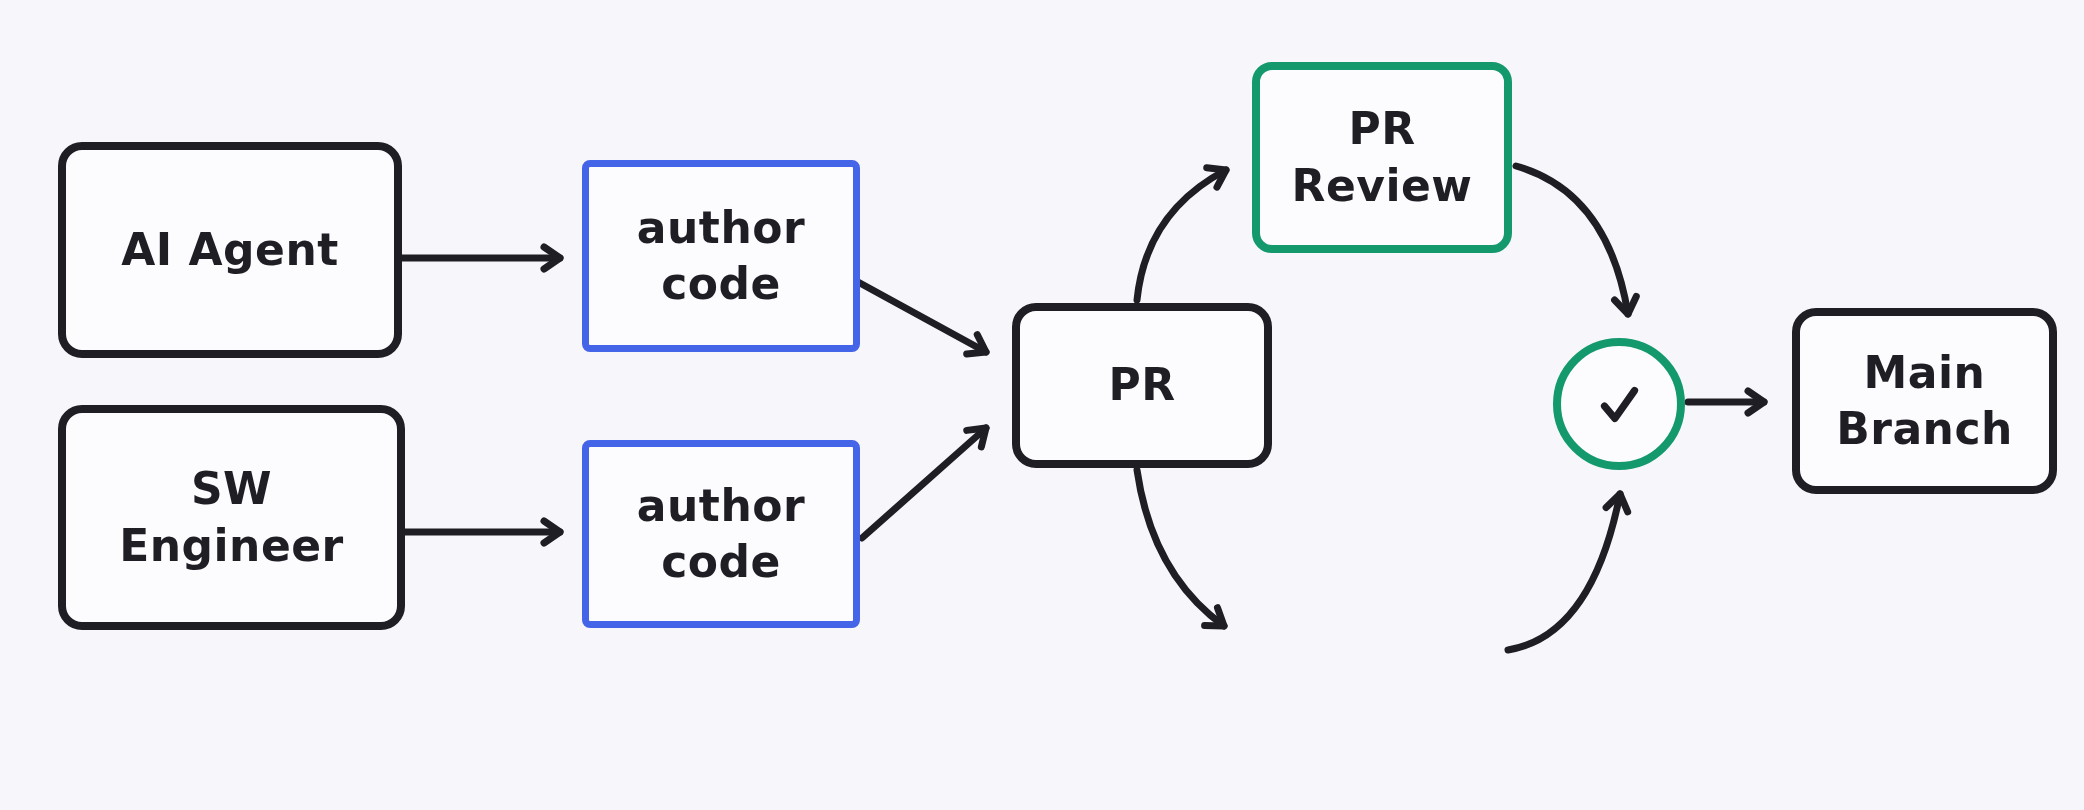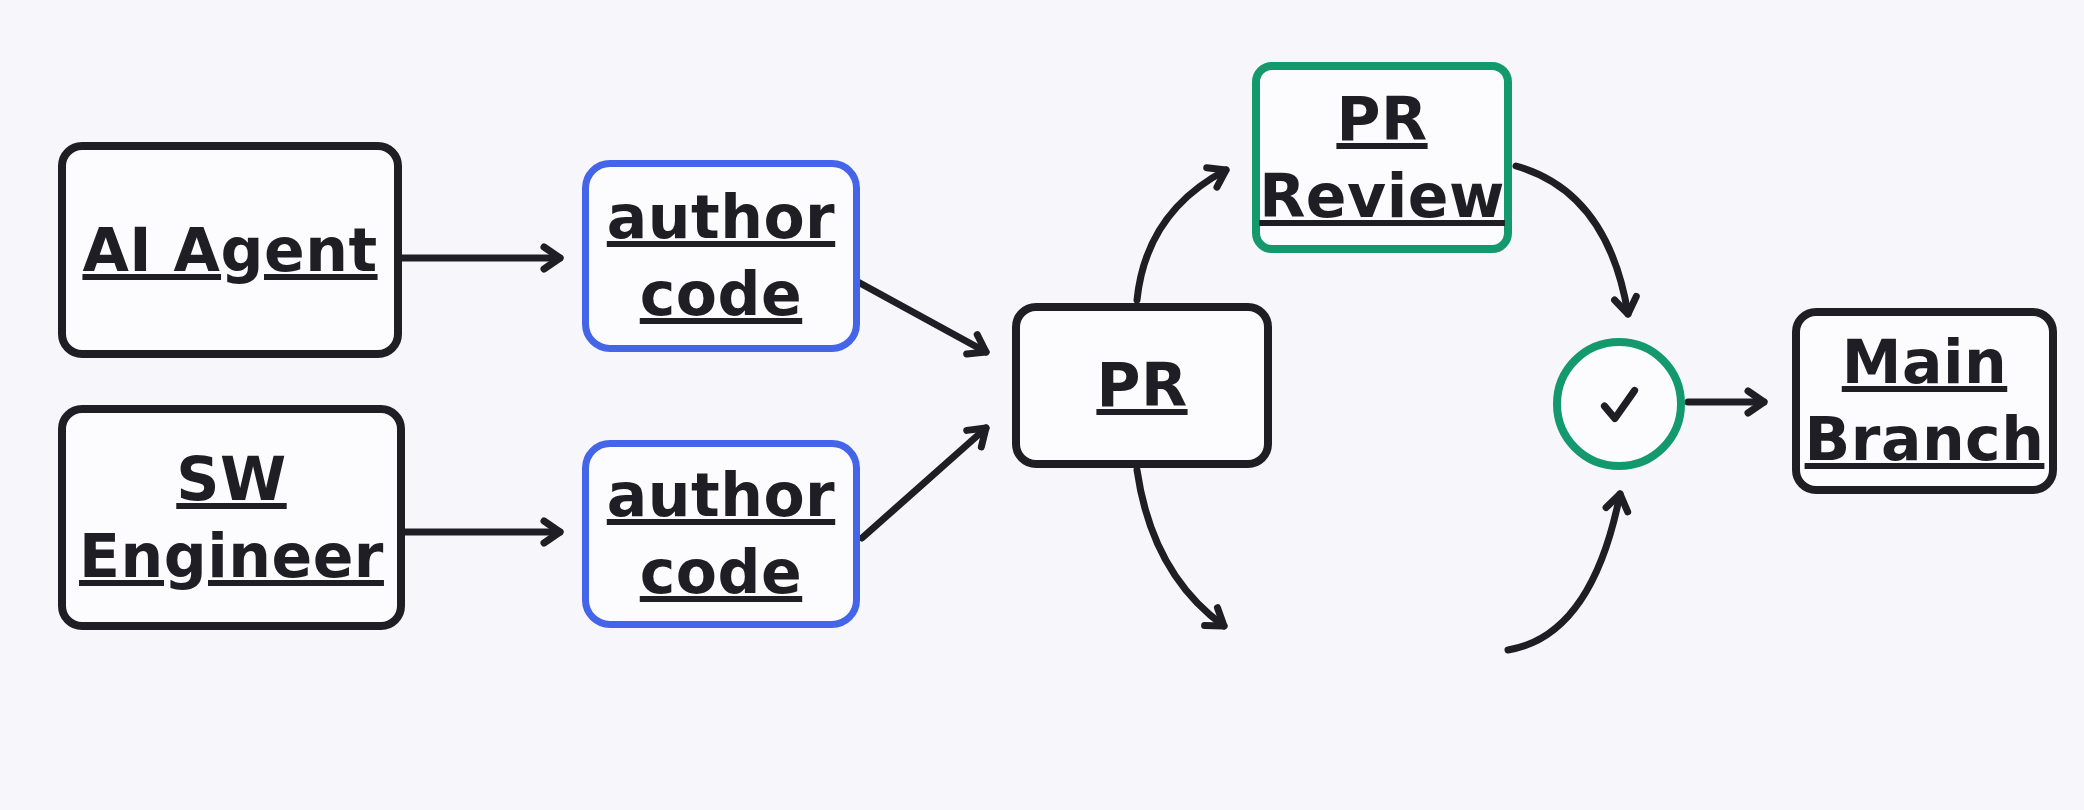--- a/index.html
+++ b/index.html
@@ -26,34 +26,33 @@
     background: #fcfcfe;
     display: flex;
     align-items: center;
     justify-content: center;
     text-align: center;
   }
   .rect {
     border: 8px solid #1e1e24;
     border-radius: 24px;
   }
-  .rect.blue  { border-color: #4565e8; border-width: 7px; border-radius: 28px; }
+  .rect.blue  { border-color: #4565e8; border-width: 7px; border-radius: 8px; }
   .rect.green { border-color: #14996c; border-radius: 20px; }
   .circle {
     border: 8px solid #14996c;
     border-radius: 50%;
   }
   .label {
     color: #1e1e24;
-    font-size: 60px;
+    font-size: 44px;
     font-weight: 700;
     line-height: 1.28;
     white-space: pre-line;
     letter-spacing: 0.5px;
-    text-decoration: underline;
   }
   .check-svg { width: 62px; height: 62px; }
   .check-svg path {
     fill: none;
     stroke: #1e1e24;
     stroke-width: 7;
     stroke-linecap: round;
     stroke-linejoin: round;
   }
 </style>

